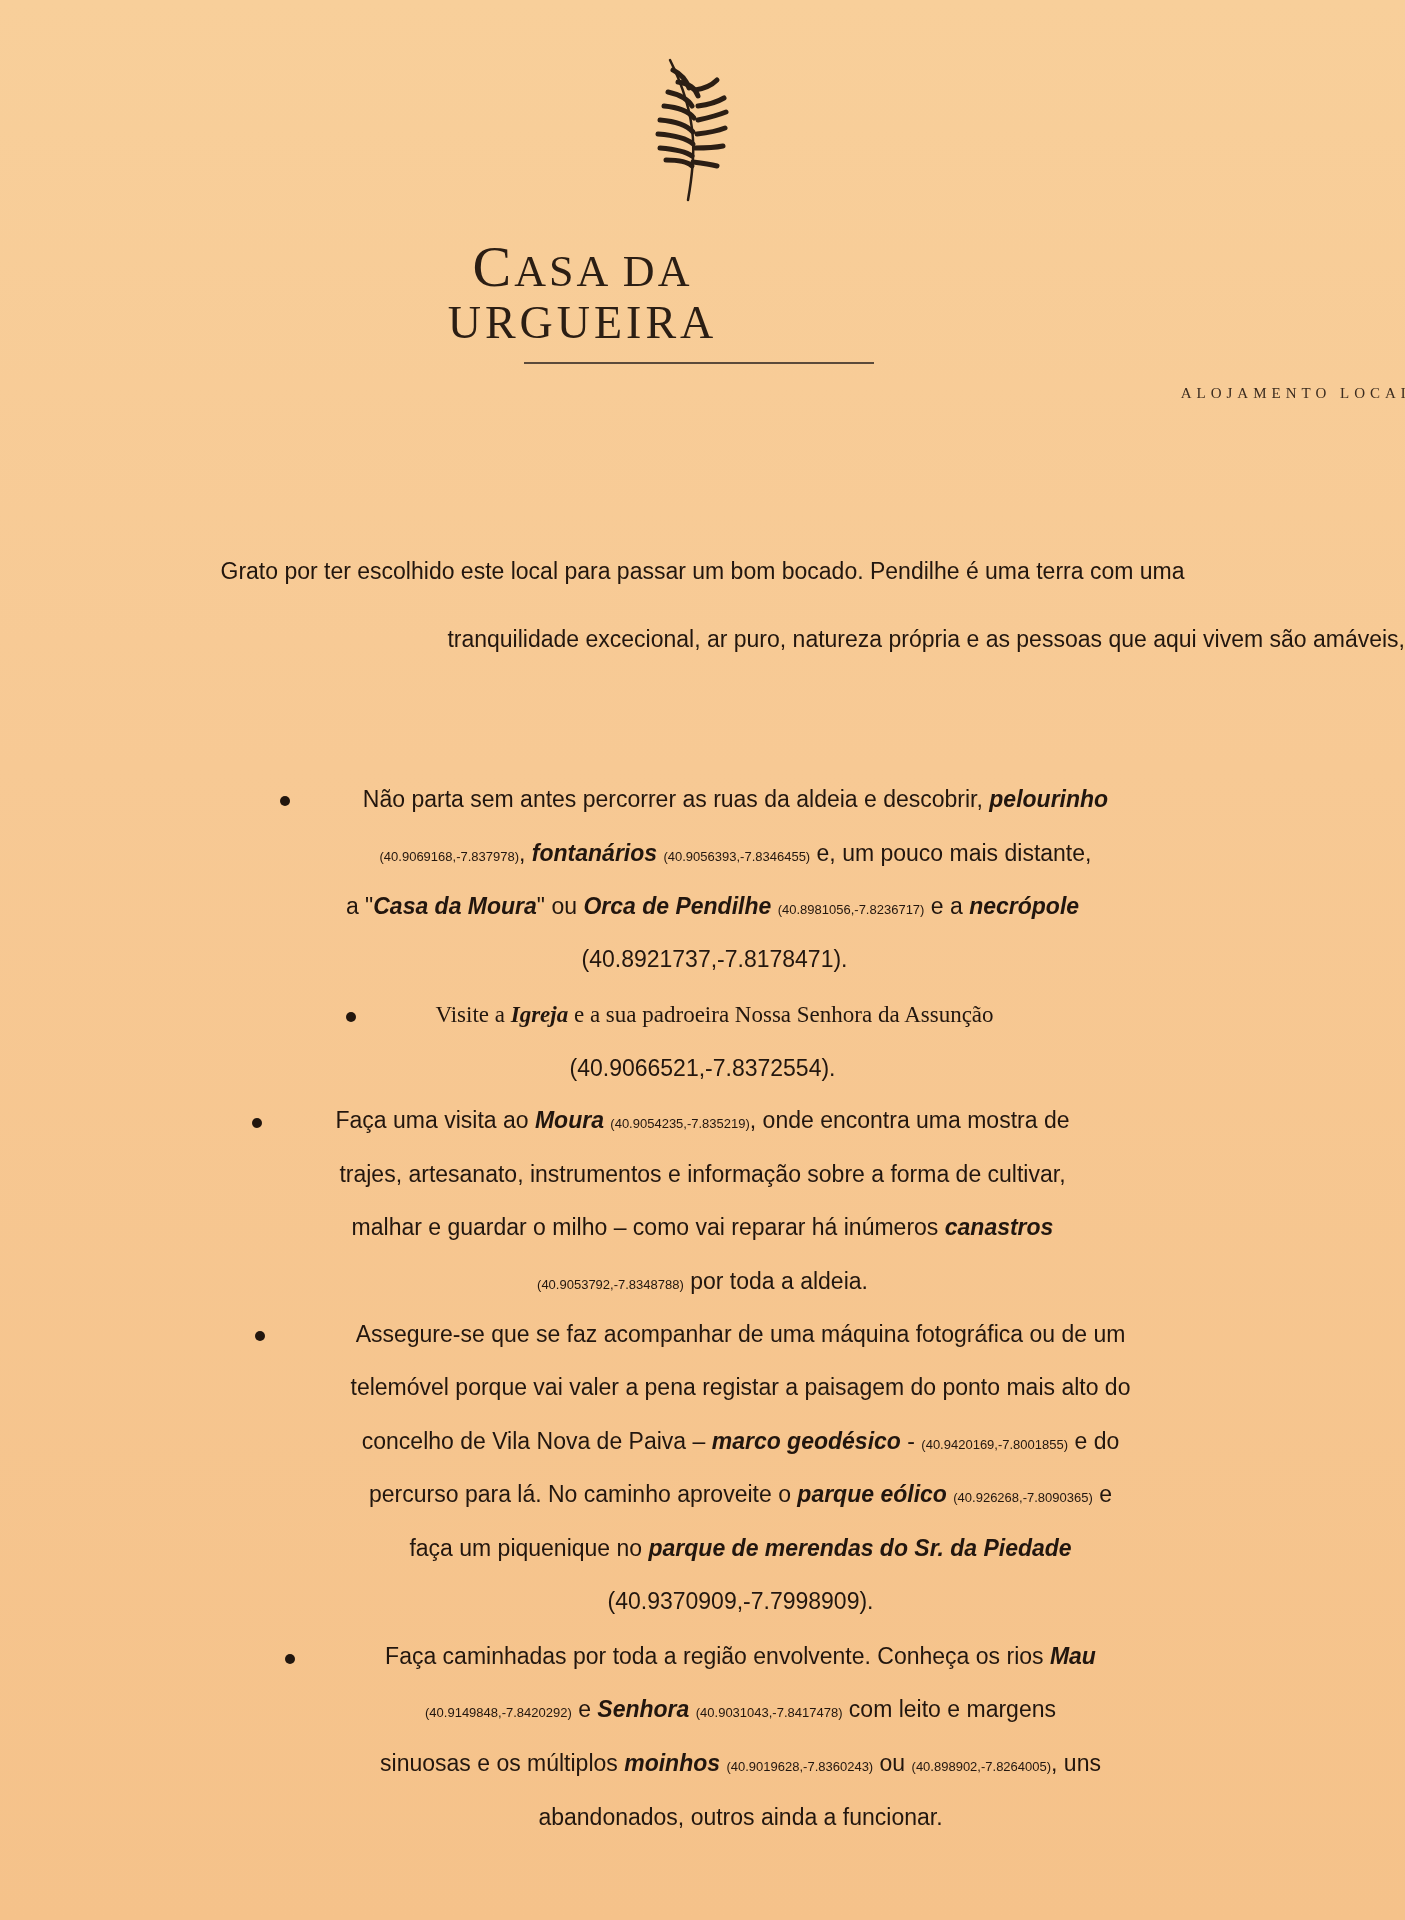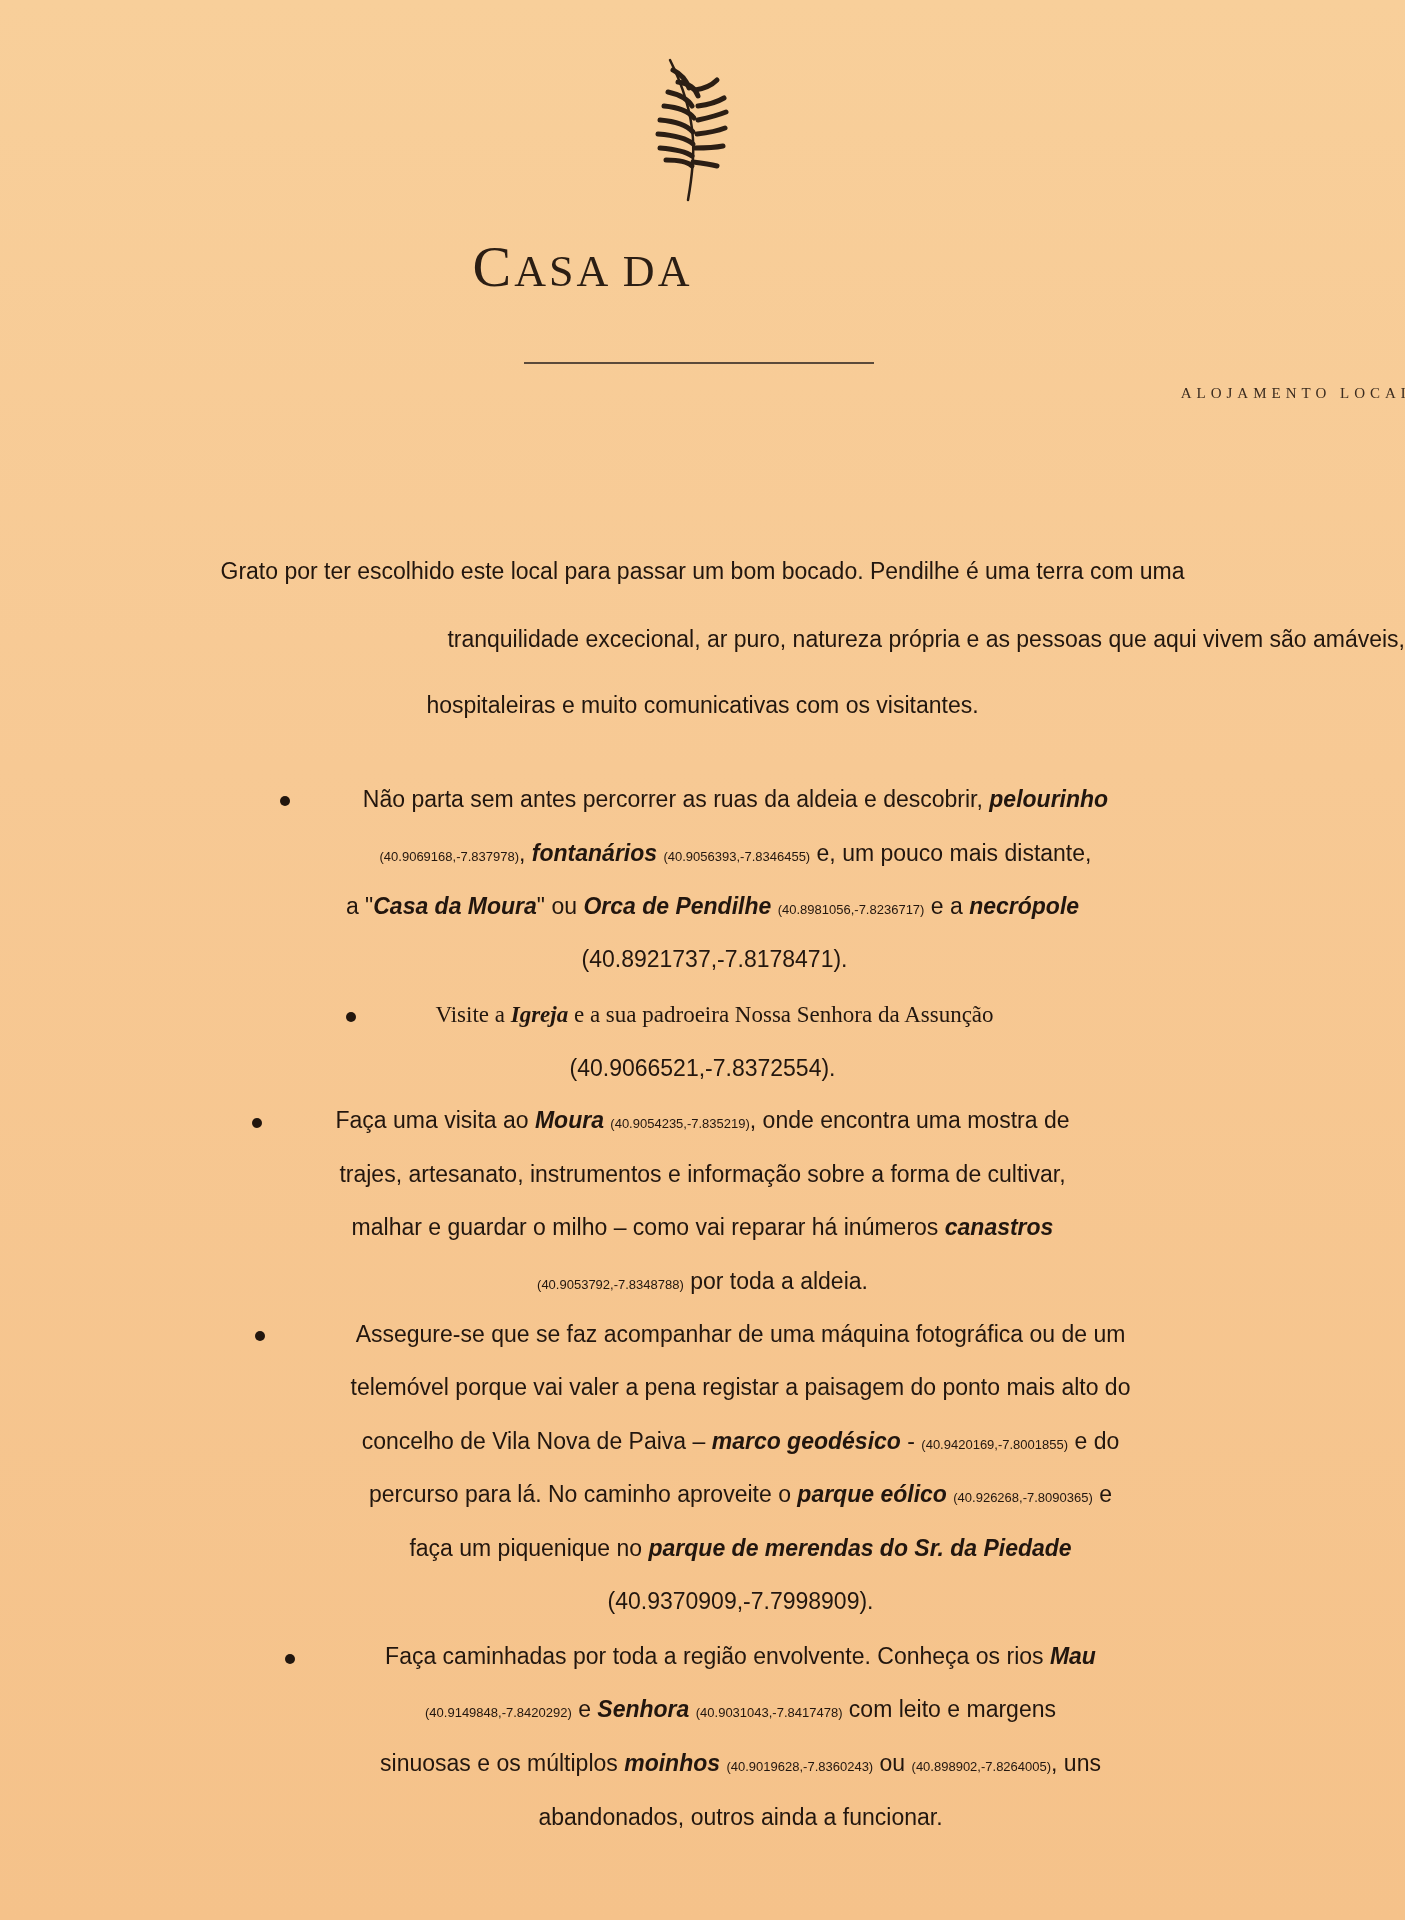--- a/index.html
+++ b/index.html
@@ -61,27 +61,27 @@
         <path d="M55 98 q18 0 28 -2"></path>
         <path d="M26 110 q20 0 26 6"></path>
         <path d="M53 112 q16 2 24 4"></path>
       </g>
     </g>
   </svg>
 
   <div class="brand brand-l1">
     <span class="big">C</span><span class="sc">ASA DA</span>
   </div>
+  <div class="brand brand-l2">URGUEIRA</div>
   <div class="rule"></div>
   <div class="tagline">ALOJAMENTO LOCAL</div>
 
 
   <div class="line" style="top:560px;">Grato por ter escolhido este local para passar um bom bocado. Pendilhe é uma terra com uma</div>
   <div class="line" style="top:628px;text-align:right;">tranquilidade excecional, ar puro, natureza própria e as pessoas que aqui vivem são amáveis,</div>
-  <div class="line" style="top:694px;">hospitaleiras e muito comunicativas com os visitantes.</div>
 
   <div id="items">
       <div class="bullet" style="left: 280px; top: 796px;"></div>
       <div class="line" style="top: 788px; left: 33px;"><span>Não parta sem antes percorrer as ruas da aldeia e descobrir, </span><b>pelourinho</b></div>
       <div class="line" style="top: 842px; left: 33px;"><span class="c">(40.9069168,-7.837978)</span><span>, </span><b>fontanários</b><span> </span><span class="c">(40.9056393,-7.8346455)</span><span> e, um pouco mais distante,</span></div>
       <div class="line" style="top: 895px; left: 10px;"><span>a "</span><b>Casa da Moura</b><span>" ou </span><b>Orca de Pendilhe</b><span> </span><span class="c">(40.8981056,-7.8236717)</span><span> e a </span><b>necrópole</b></div>
       <div class="line" style="top: 948px; left: 12px;"><span>(40.8921737,-7.8178471).</span></div>
       <div class="bullet" style="left: 346px; top: 1012px;"></div>
       <div class="line" style="top: 1003px; left: 12px; font-family: Liberation Serif, serif;"><span>Visite a </span><b>Igreja</b><span> e a sua padroeira Nossa Senhora da Assunção</span></div>
       <div class="line" style="top: 1057px; left: 0px;"><span>(40.9066521,-7.8372554).</span></div>

